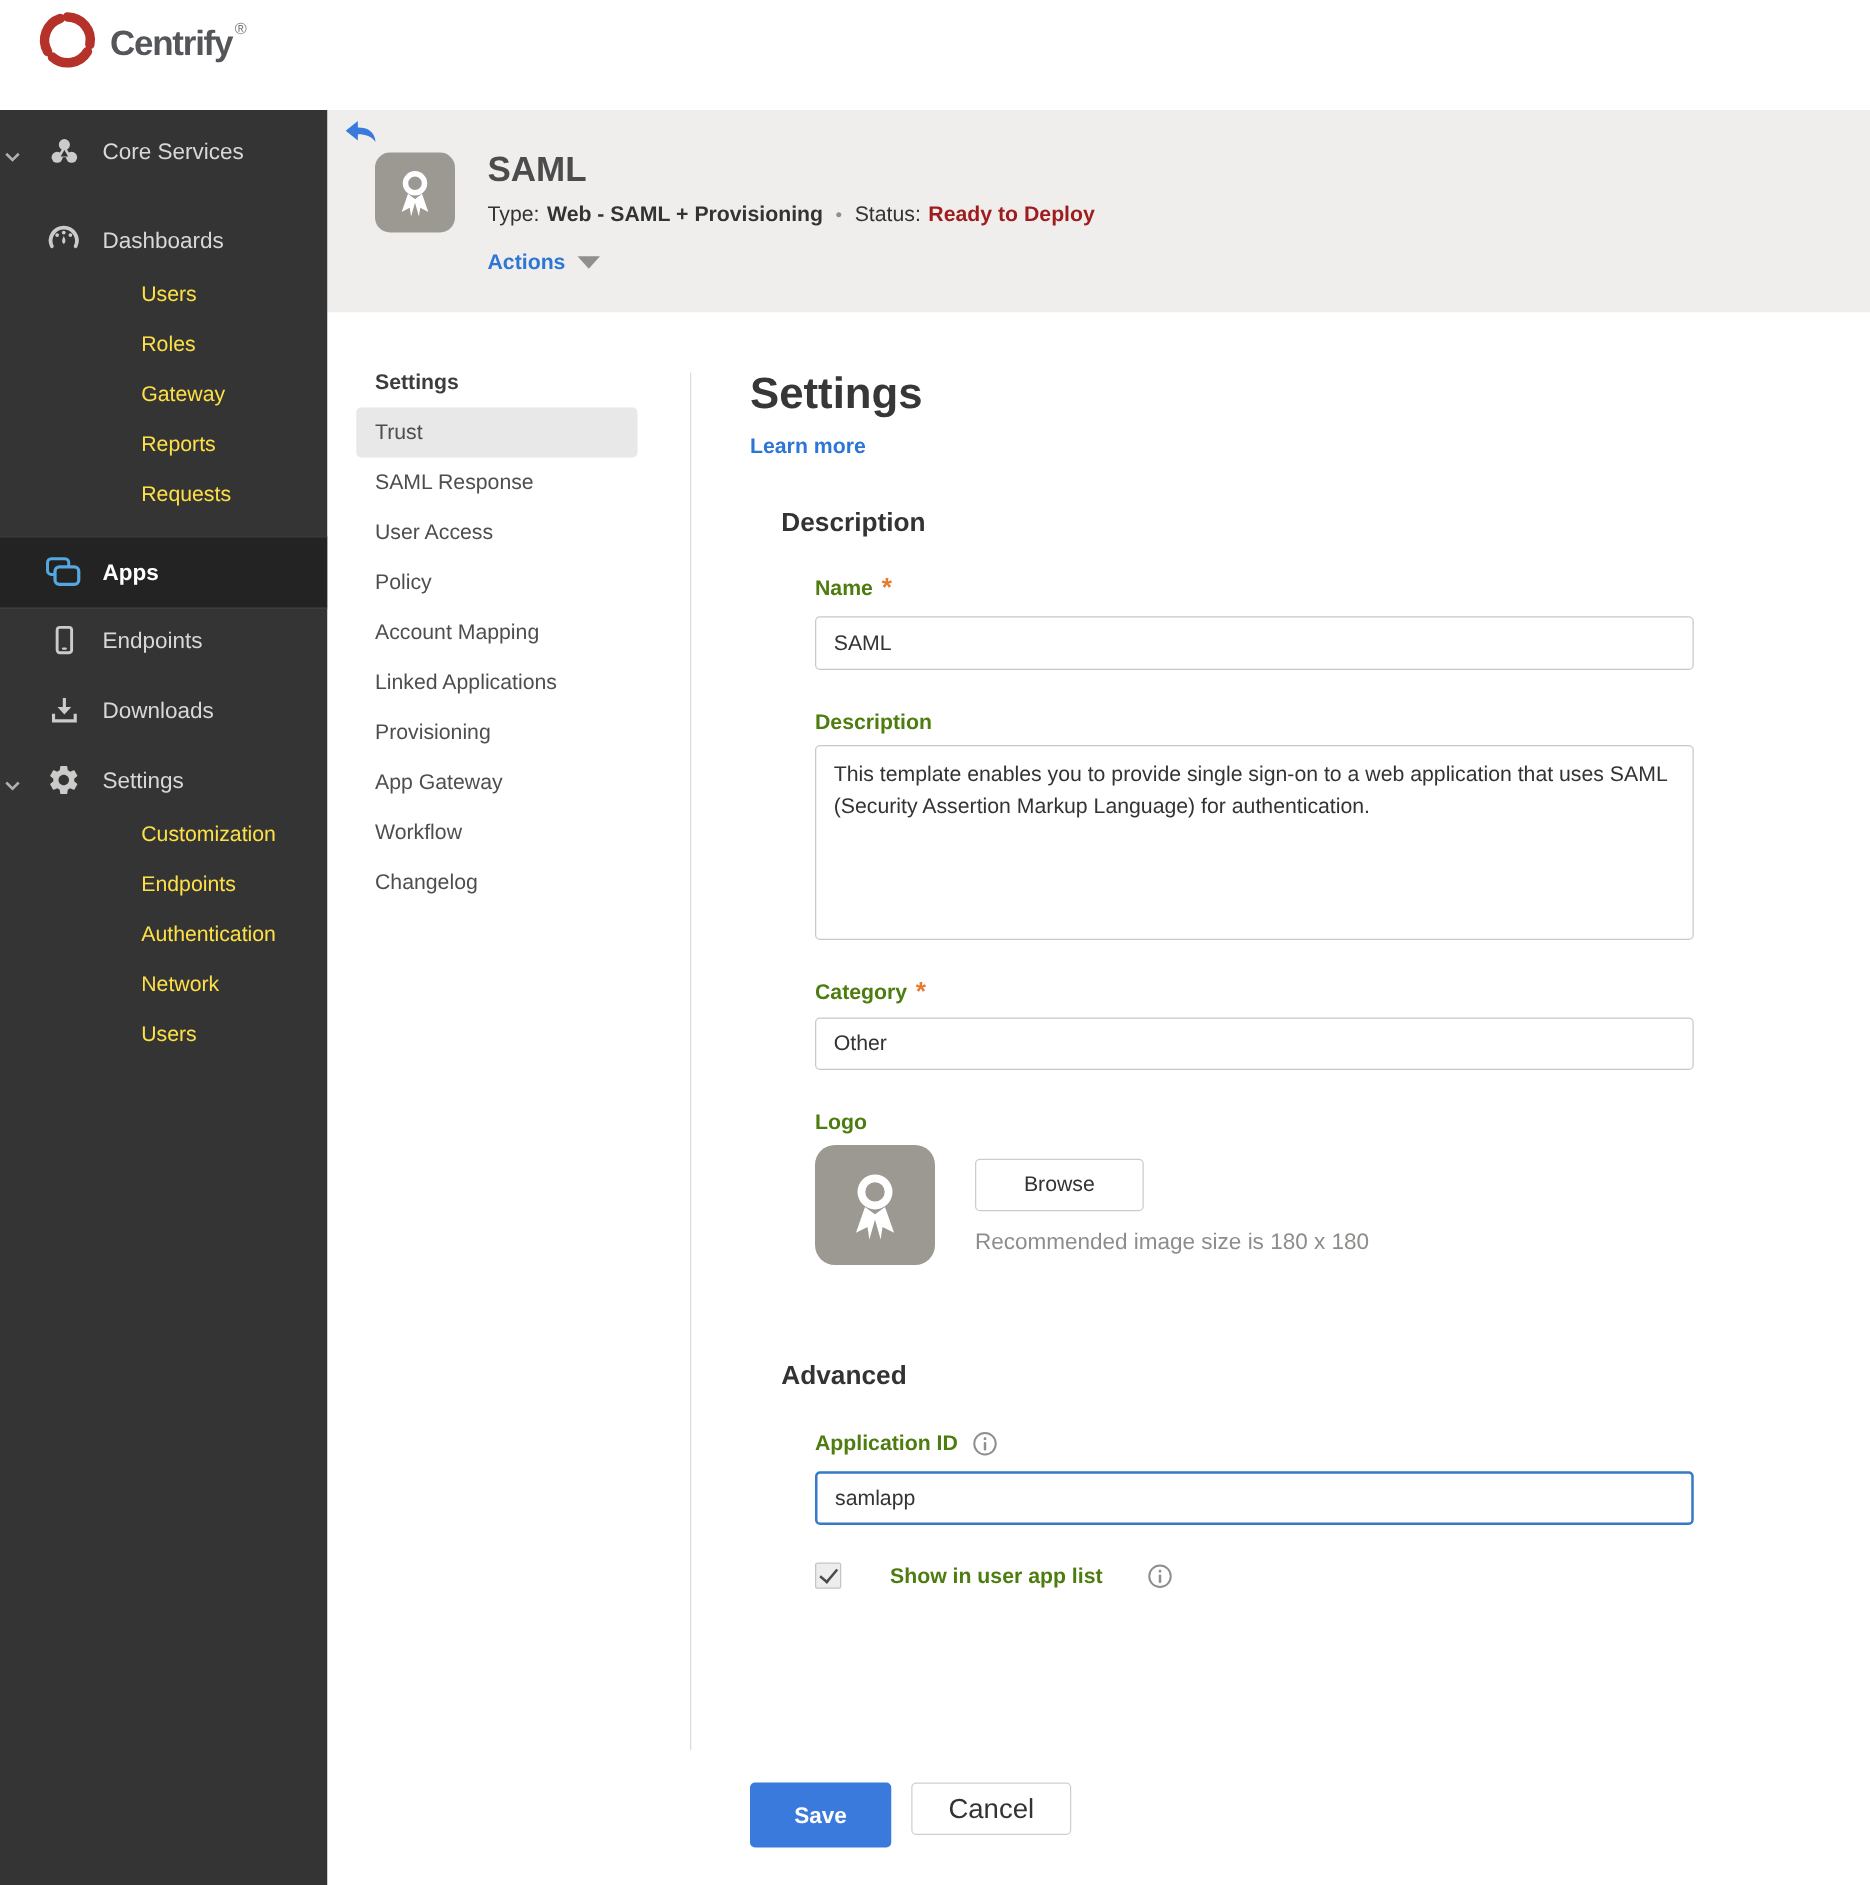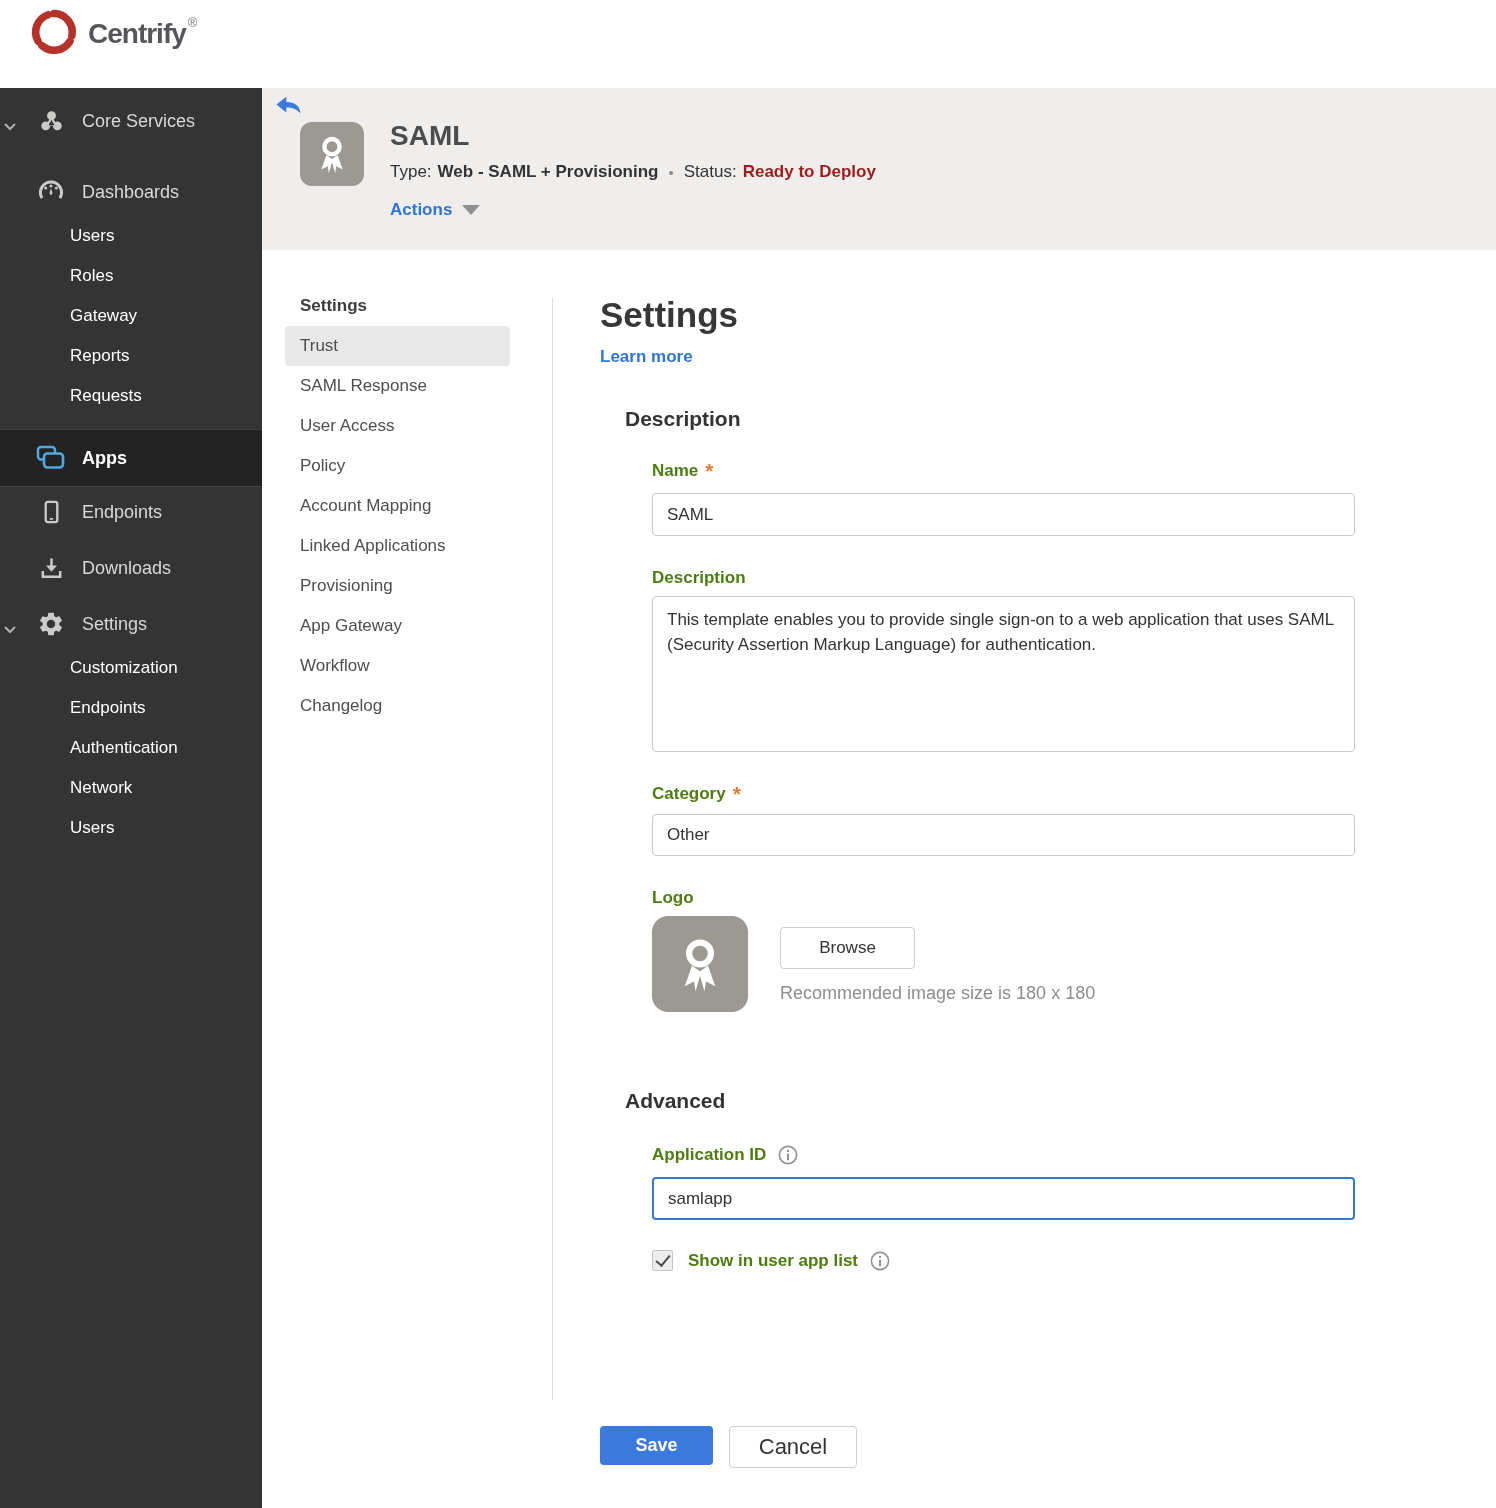--- a/index.html
+++ b/index.html
@@ -11,21 +11,21 @@
   .brand { position:absolute; left:28px; top:6px; display:flex; align-items:center; }
   .brand-name { font-size:28px; font-weight:bold; color:#55565a; letter-spacing:-1px; margin-left:8px; }
   .brand-tm { font-size:13px; color:#77787c; vertical-align:super; margin-left:2px; position:relative; top:-12px; }
 
   
   .sidebar { position:absolute; left:0; top:88px; width:262px; height:1420px; background:#343434; }
   .nav-row { position:relative; display:flex; align-items:center; height:48px; cursor:pointer; }
   .nav-row .icon-box { width:30px; margin-left:36px; display:flex; justify-content:center; }
   .nav-row .nav-label { margin-left:16px; font-size:18px; color:#d9d8d6; }
   .group-chevron { position:absolute; left:4px; top:20px; }
-  .sub-item { height:40px; line-height:40px; padding-left:70px; font-size:17px; color:#ffffff; cursor:pointer; }
+  .sub-item { height:40px; line-height:40px; padding-left:113px; font-size:17px; color:#fde047; cursor:pointer; }
   .nav-row.active { background:#232323; height:58px; border-top:1px solid #3f3f3f; border-bottom:1px solid #454545; }
   .nav-row.active .nav-label { color:#fff; font-weight:bold; }
   .mt23{margin-top:23px}.mt9{margin-top:9px}.mt13{margin-top:13px}.mt8{margin-top:8px}.mt1{margin-top:1px}
 
   
   .headerband { position:absolute; left:262px; top:88px; width:1234px; height:162px; background:#efeeec; }
   .back-btn { position:absolute; left:14px; top:8px; width:26px; height:22px; cursor:pointer; }
   .app-logo { position:absolute; left:38px; top:34px; width:64px; height:64px; background:#9c9992; border-radius:12px; display:flex; align-items:center; justify-content:center; }
   .app-title { position:absolute; left:128px; top:32px; font-size:28px; font-weight:bold; color:#4c4c4c; }
   .app-meta { position:absolute; left:128px; top:74px; font-size:17px; color:#333; display:flex; align-items:center; }
@@ -60,26 +60,26 @@
   .text-input { display:block; width:703px; height:43px; border:1px solid #c8c8c8; border-radius:4px; padding:0 14px; font-size:17px; color:#333; font-family:"Liberation Sans",sans-serif; margin-top:12px; outline:none; background:#fff; }
   .text-input.small-gap { margin-top:10px; height:42px; }
   .text-area { display:block; width:703px; height:156px; border:1px solid #c8c8c8; border-radius:4px; padding:10px 14px; font-size:17px; line-height:25px; color:#333; font-family:"Liberation Sans",sans-serif; margin-top:8px; outline:none; resize:none; }
   .text-input.focused { border:2px solid #3579c8; }
   .logo-row { display:flex; margin-top:8px; }
   .logo-thumb { width:96px; height:96px; background:#9c9992; border-radius:16px; display:flex; align-items:center; justify-content:center; }
   .logo-right { margin-left:32px; padding-top:11px; }
   .browse-btn { width:135px; height:42px; background:#fff; border:1px solid #ccc; border-radius:4px; font-size:17px; color:#333; font-family:"Liberation Sans",sans-serif; cursor:pointer; }
   .logo-hint { margin-top:14px; font-size:18px; color:#8e8d8b; }
   .info-ic { margin-left:12px; display:inline-flex; cursor:pointer; }
-  .checkbox-row { display:flex; align-items:center; margin-top:30px; }
+  .checkbox-row { display:flex; align-items:center; margin-top:30px;gap:24px; }
   .checkbox { width:21px; height:21px; background:#ededed; border:1px solid #c4c4c4; border-radius:2px; position:relative; cursor:pointer; }
   .checkbox.checked::after { content:""; position:absolute; left:6px; top:1px; width:6px; height:12px; border:solid #4a4a4a; border-width:0 2.5px 2.5px 0; transform:rotate(40deg); }
   .checkbox-row .field-label { margin-left:15px; }
   .btn-row { margin-top:155px; display:flex; }
-  .save-btn { width:113px; height:39px; background:#3b7add; border:none; border-radius:4px; color:#fff; font-size:18px; font-weight:bold; font-family:"Liberation Sans",sans-serif; cursor:pointer; }
+  .save-btn { width:113px; height:52px; background:#3b7add; border:none; border-radius:4px; color:#fff; font-size:18px; font-weight:bold; font-family:"Liberation Sans",sans-serif; cursor:pointer; }
   .cancel-btn { margin-left:16px; width:128px; height:42px; background:#fff; border:1px solid #cfcfcf; border-radius:4px; color:#333; font-size:22px; font-family:"Liberation Sans",sans-serif; cursor:pointer; }
 </style>
 </head>
 <body>
 
 <div class="topbar">
   <div class="brand">
     <span>
       <svg viewBox="0 0 48 48" width="52" height="52">
         <g fill="none" stroke="#b5322b" stroke-width="7" stroke-linecap="round">

